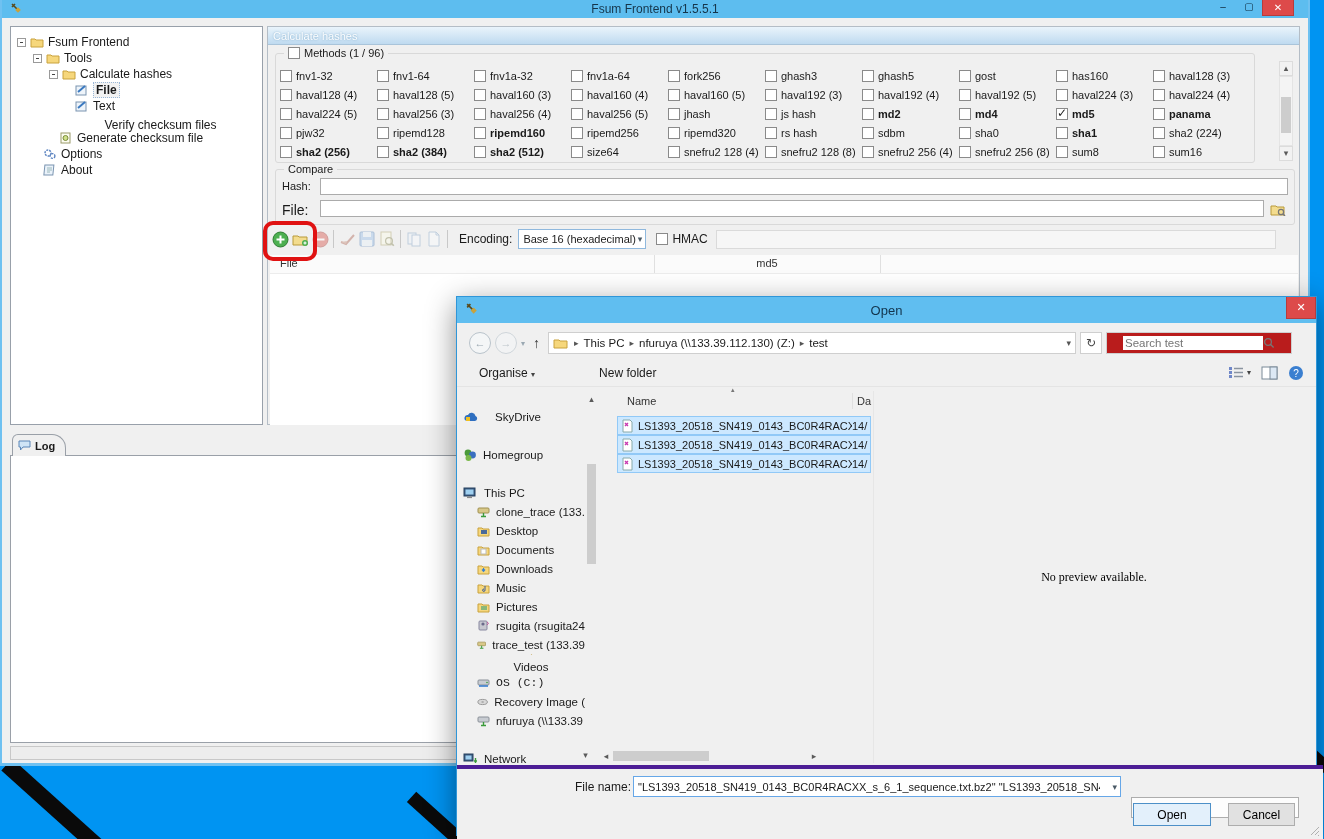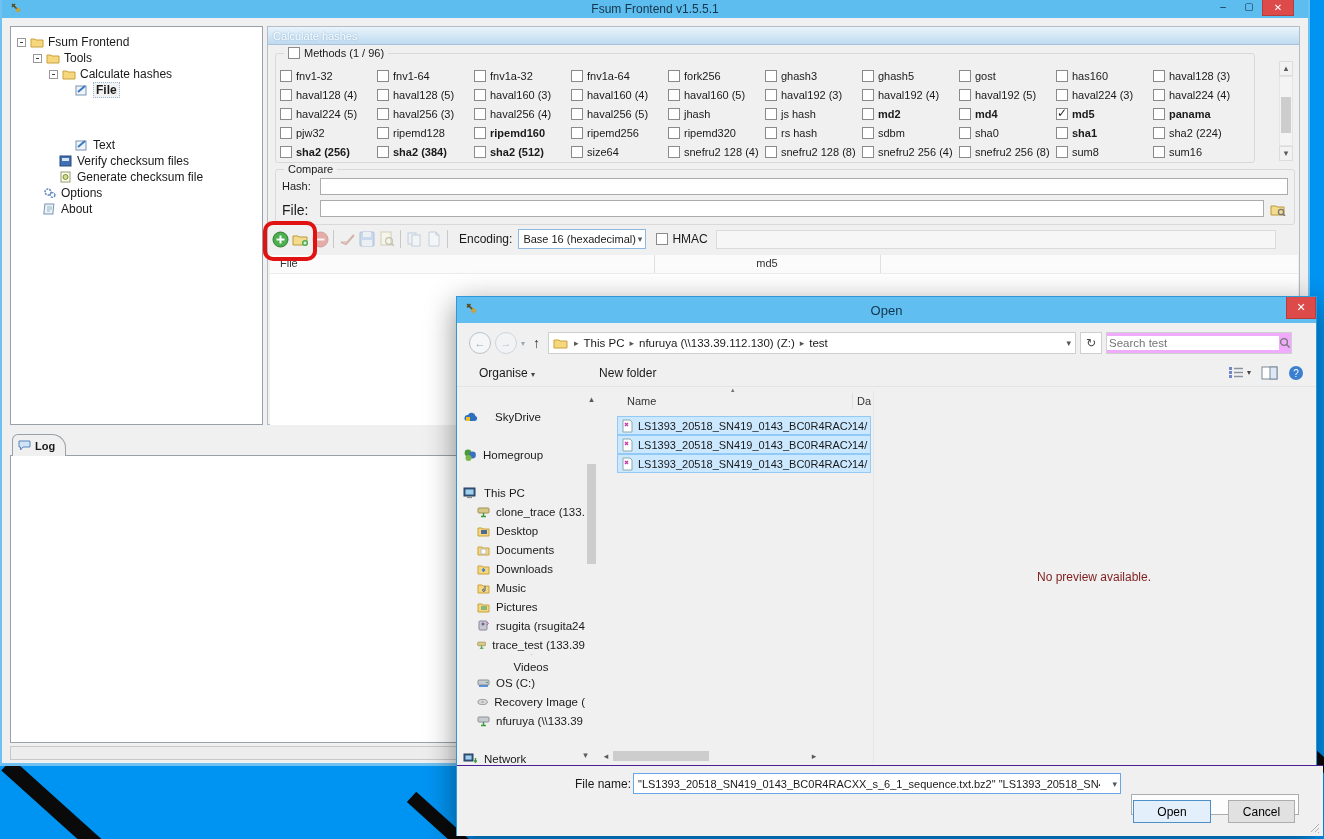--- a/index.html
+++ b/index.html
@@ -64,21 +64,21 @@
   .dtitle .ttl{position:absolute;left:0;right:0;text-align:center;font-size:13px;color:#12344c;}
   .navcirc{width:20px;height:20px;border-radius:50%;border:1px solid #b9c3cb;color:#9aa8b2;display:flex;align-items:center;justify-content:center;font-size:11px;background:#f4f6f7;}
   .crumbseg{padding:0 3px;white-space:nowrap;}
   .crumbsep{color:#555;font-size:9px;padding:0 2px;}
   .siderow{height:19px;display:flex;align-items:center;gap:6px;font-size:11.5px;white-space:nowrap;overflow:hidden;}
   .filerow{height:19px;display:flex;align-items:center;background:#cce8ff;border:1px solid #91c9f7;box-sizing:border-box;margin-bottom:0px;font-size:11px;white-space:nowrap;}
   .btn{border:1px solid #adadad;background:#e1e1e1;font-size:12px;text-align:center;box-sizing:border-box;font-family:inherit;}
   .btn.default{background:#e3f0fb;border:1px solid #4d90c8;}
 
   .redbox{border:4px solid #e01212;border-radius:10px;background:transparent;}
-  .graytxt{color:#7f1d1d;}
+  .graytxt{color:#000000;font-family:Liberation Serif, serif;}
 </style>
 </head>
 <body>
 
 <div class="stripe" style="left:-10px;top:800px;width:130px;height:16px;transform:rotate(42deg);"></div>
 <div class="stripe" style="left:400px;top:820px;width:90px;height:14px;transform:rotate(42deg);"></div>
 <div class="stripe" style="left:1280px;top:760px;width:90px;height:12px;transform:rotate(42deg);"></div>
 
 <div id="mainwin" class="abs">
   <div class="titlebar">
@@ -117,28 +117,28 @@
           </svg>
           <i>Calculate hashes</i>
         </div>
       <div class="trow sel" style="padding-left:58px;">
           <svg width="14" height="12" viewBox="0 0 14 12">
             <rect x="1" y="2" width="10" height="9" fill="#eef4fa" stroke="#7a94b0"></rect>
             <path d="M3 8 l7-6" stroke="#3a79c0" stroke-width="2"></path>
           </svg>
           <i>File</i>
         </div>
-      <div class="trow" style="padding-left:58px;margin-top:39px;">
+      <div class="trow" style="padding-left:58px;">
           <svg width="14" height="12" viewBox="0 0 14 12">
             <rect x="1" y="2" width="10" height="9" fill="#eef4fa" stroke="#7a94b0"></rect>
             <path d="M3 8 l7-6" stroke="#3a79c0" stroke-width="2"></path>
           </svg>
           <i>Text</i>
         </div>
-      <div class="trow" style="padding-left:42px;">
+      <div class="trow" style="padding-left:42px;flex-direction:column;">
           <svg width="14" height="12" viewBox="0 0 14 12">
             <rect x="1" y="1" width="11" height="10" fill="#3f6fb4" stroke="#2a4a7a"></rect>
             <rect x="3" y="3" width="7" height="3" fill="#d8e6f4"></rect>
           </svg>
           <i>Verify checksum files</i>
         </div>
       <div class="trow" style="padding-left:42px;">
           <svg width="14" height="12" viewBox="0 0 14 12">
             <rect x="2" y="1" width="9" height="10" fill="#fdfdf2" stroke="#9a9a6a"></rect>
             <circle cx="6.5" cy="6" r="2.5" fill="#cfe08a" stroke="#7a8a3a"></circle>
@@ -516,21 +516,21 @@
         </svg>
       <span class="crumbsep">▸</span>
       <span class="crumbseg">This PC</span>
       <span class="crumbsep">▸</span>
       <span class="crumbseg">nfuruya (\\133.39.112.130) (Z:)</span>
       <span class="crumbsep">▸</span>
       <span class="crumbseg">test</span>
       <span style="margin-left:auto;color:#555;font-size:9px;">▾</span>
     </div>
     <div style="width:22px;height:22px;border:1px solid #cfcfcf;background:#fff;box-sizing:border-box;text-align:center;line-height:20px;color:#444;">↻</div>
-    <div style="width:186px;height:22px;background:#f0abfc;border:1px solid #cfcfcf;box-sizing:border-box;display:flex;align-items:center;padding:0 0;">
+    <div style="width:186px;height:22px;background:#b91c1c;border:1px solid #cfcfcf;box-sizing:border-box;display:flex;align-items:center;padding:0 16px;">
       <input style="border: none; outline: none; flex: 1 1 0%; font-size: 11.5px; font-family: inherit; color: rgb(85, 85, 85); min-width: 0px;" placeholder="Search test">
       <svg width="12" height="12" viewBox="0 0 12 12">
           <circle cx="5" cy="5" r="3.4" fill="none" stroke="#777" stroke-width="1.3"></circle>
           <path d="M7.6 7.6 l3 3" stroke="#777" stroke-width="1.4"></path>
         </svg>
     </div>
   </div>
 
   <div class="abs" style="left:0;top:62px;width:859px;height:28px;border-bottom:1px solid #e4e4e4;display:flex;align-items:center;padding:0 12px 0 22px;box-sizing:border-box;font-size:12px;">
     <span><i>Organise</i> <span style="font-size:8px;color:#444;">▾</span></span>
@@ -637,21 +637,21 @@
         </svg>
         <i>trace_test (133.39</i>
       </div>
     <div class="siderow" style="padding-left:14px;flex-direction:column;">
         <svg width="13" height="12" viewBox="0 0 13 12">
           <path d="M1 3 h4 l1 1 h6 v7 h-11 z" fill="#f6d77c" stroke="#c9a23c"></path>
           <rect x="4" y="5" width="6" height="4" fill="#5a6a9a"></rect>
         </svg>
         <i>Videos</i>
       </div>
-    <div class="siderow" style="padding-left:14px;">
+    <div class="siderow" style="padding-left:14px;font-family:Liberation Mono, monospace;">
         <svg width="13" height="12" viewBox="0 0 13 12">
           <rect x="1" y="3" width="11" height="5" rx="1" fill="#c8ccd2" stroke="#8a9098"></rect>
           <circle cx="10" cy="5.5" r=".8" fill="#3a9a3a"></circle>
           <path d="M2 9 h9" stroke="#3a7fd0" stroke-width="1.6"></path>
         </svg>
         <i>OS (C:)</i>
       </div>
     <div class="siderow" style="padding-left:14px;">
         <svg width="13" height="12" viewBox="0 0 13 12">
           <ellipse cx="6.5" cy="6" rx="5.5" ry="3" fill="#d8d8d8" stroke="#909090"></ellipse>
@@ -719,21 +719,21 @@
     <div class="sbtn" style="width:14px;height:13px;border:none;background:none;">◂</div>
     <div class="sthumb" style="width:96px;height:10px;"></div>
     <div class="sbtn" style="width:14px;height:13px;border:none;background:none;margin-left:98px;">▸</div>
   </div>
 
   <div class="abs" style="left:416px;top:94px;width:1px;height:372px;background:#e6e6e6;"></div>
   <div class="abs graytxt" style="left:417px;top:94px;width:440px;height:372px;display:flex;align-items:center;justify-content:center;font-size:12px;">
     <span>No preview available.</span>
   </div>
 
-  <div class="abs" style="left:0;top:468px;width:866px;height:70px;background:#f0f0f0;border-top:1px solid #4c1d95;">
+  <div class="abs" style="left:0;top:468px;width:866px;height:70px;background:#f0f0f0;border-top:4px solid #4c1d95;">
     <span class="abs" style="left:118px;top:11px;font-size:12px;">File name:</span>
     <div class="combo abs" style="left:176px;top:7px;width:488px;height:21px;border-color:#66a7e8;">
       <i style="overflow:hidden;white-space:nowrap;width:462px;">"LS1393_20518_SN419_0143_BC0R4RACXX_s_6_1_sequence.txt.bz2" "LS1393_20518_SN419_0143_BC</i>
       <span class="chev">▾</span>
     </div>
     <div class="combo abs" style="left:674px;top:7px;width:168px;height:21px;border-color:#adadad;background:#fdfdfd;font-size:12px;">
       <i>All Files (*.*)</i>
       <span class="chev">▾</span>
     </div>
     <button class="btn default abs" style="left:676px;top:34px;width:78px;height:23px;">Open</button>

